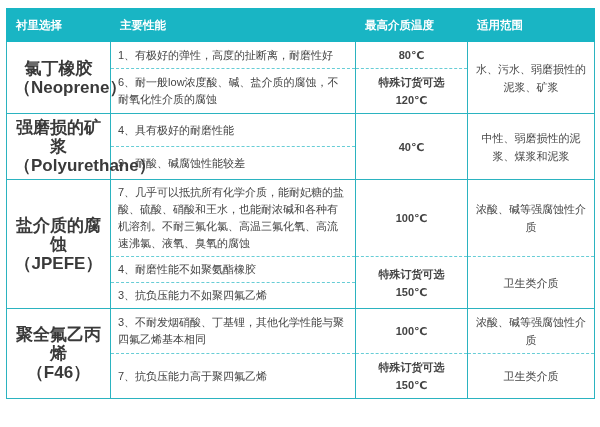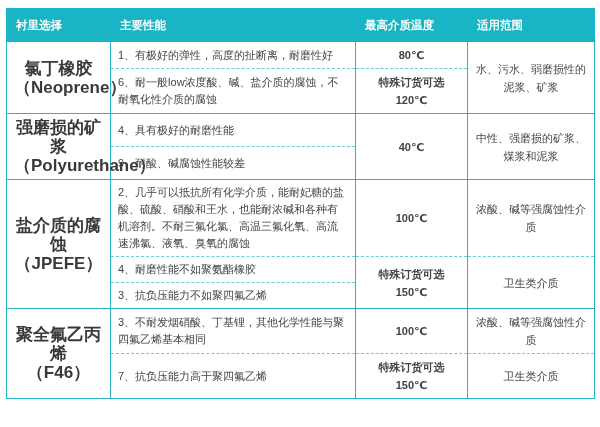--- a/index.html
+++ b/index.html
@@ -112,30 +112,30 @@
         <td class="perf dash-top">6、耐一般low浓度酸、碱、盐介质的腐蚀，不耐氧化性介质的腐蚀</td>
         <td class="temp nowrapline dash-top">特殊订货可选
 120℃</td>
       </tr>
 
       <tr>
         <td class="material nowrapline" rowspan="2">强磨损的矿浆
 （Polyurethane）</td>
         <td class="perf dash-bottom">4、具有极好的耐磨性能</td>
         <td class="temp" rowspan="2">40℃</td>
-        <td class="scope" rowspan="2">中性、强磨损的矿浆、煤浆和泥浆</td>
+        <td class="scope" rowspan="2">中性、弱磨损性的泥浆、煤浆和泥浆</td>
       </tr>
       <tr>
         <td class="perf dash-top">9、耐酸、碱腐蚀性能较差</td>
       </tr>
 
       <tr>
         <td class="material nowrapline" rowspan="3">盐介质的腐蚀
 （JPEFE）</td>
-        <td class="perf dash-bottom">2、几乎可以抵抗所有化学介质，能耐妃糖的盐酸、硫酸、硝酸和王水，也能耐浓碱和各种有机溶剂。不耐三氟化氯、高温三氟化氧、高流速沸氯、液氧、臭氧的腐蚀</td>
+        <td class="perf dash-bottom">7、几乎可以抵抗所有化学介质，能耐妃糖的盐酸、硫酸、硝酸和王水，也能耐浓碱和各种有机溶剂。不耐三氟化氯、高温三氟化氧、高流速沸氯、液氧、臭氧的腐蚀</td>
         <td class="temp dash-bottom">100℃</td>
         <td class="scope dash-bottom">浓酸、碱等强腐蚀性介质</td>
       </tr>
       <tr>
         <td class="perf dash-top dash-bottom">4、耐磨性能不如聚氨酯橡胶</td>
         <td class="temp nowrapline dash-top" rowspan="2">特殊订货可选
 150℃</td>
         <td class="scope dash-top" rowspan="2">卫生类介质</td>
       </tr>
       <tr>

